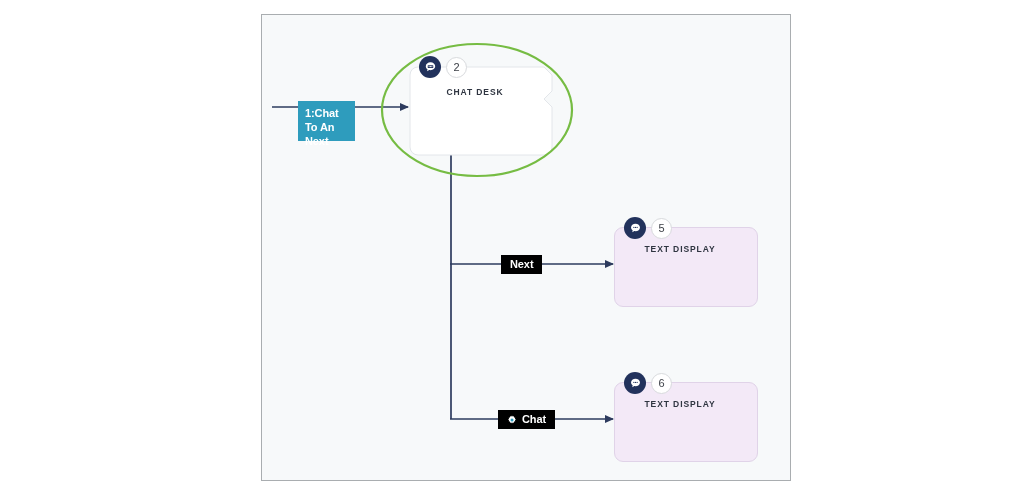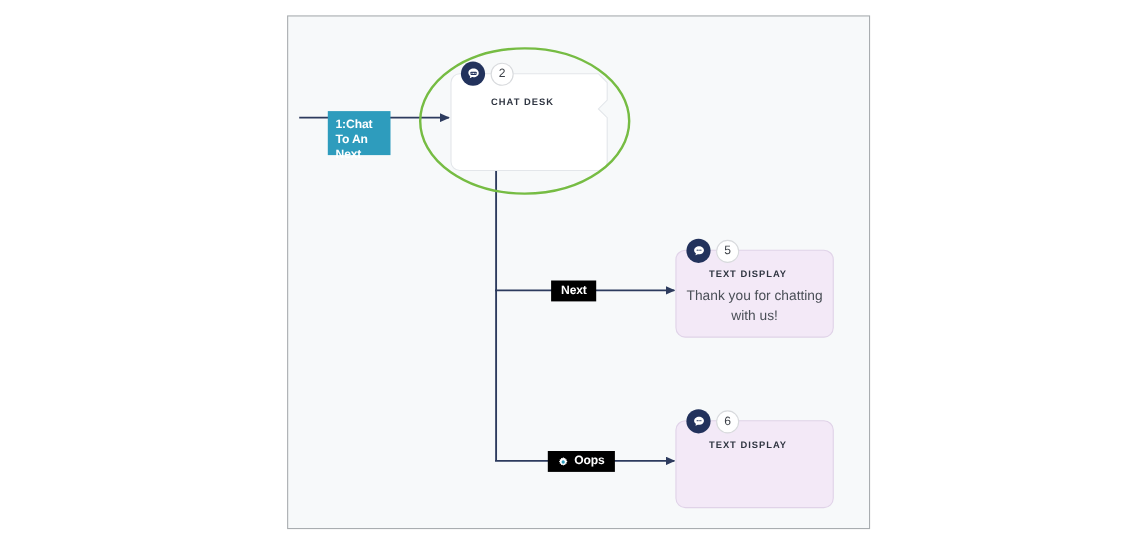--- a/index.html
+++ b/index.html
@@ -212,21 +212,20 @@
         <svg width="13" height="13" viewBox="0 0 16 16" aria-hidden="true">
           <path d="M8 2.2c-3 0-5.5 2-5.5 4.5 0 1.4.8 2.7 2 3.5l-.5 2.3 2.6-1.3c.4.1.9.1 1.4.1 3 0 5.5-2 5.5-4.6S11 2.2 8 2.2z" fill="#ffffff"></path>
           <circle cx="6" cy="6.7" r="0.75" fill="#22325c"></circle>
           <circle cx="8" cy="6.7" r="0.75" fill="#22325c"></circle>
           <circle cx="10" cy="6.7" r="0.75" fill="#22325c"></circle>
         </svg>
       </span>
       <span class="node-num">5</span>
     </div>
     <div class="node-title">TEXT DISPLAY</div>
-    <div class="node-body">Thank you for chatting with us!</div>
   </div>
 
   <div class="node node-text node-text-6">
     <div class="node-badges">
       <span class="node-icon">
         <svg width="13" height="13" viewBox="0 0 16 16" aria-hidden="true">
           <path d="M8 2.2c-3 0-5.5 2-5.5 4.5 0 1.4.8 2.7 2 3.5l-.5 2.3 2.6-1.3c.4.1.9.1 1.4.1 3 0 5.5-2 5.5-4.6S11 2.2 8 2.2z" fill="#ffffff"></path>
           <circle cx="6" cy="6.7" r="0.75" fill="#22325c"></circle>
           <circle cx="8" cy="6.7" r="0.75" fill="#22325c"></circle>
           <circle cx="10" cy="6.7" r="0.75" fill="#22325c"></circle>
@@ -239,16 +238,16 @@
 
   <div class="edge-label lbl-next">
     <span>Next</span>
   </div>
 
   <div class="edge-label lbl-error">
     <svg class="gear" viewBox="0 0 16 16" aria-hidden="true">
       <path fill="#ffffff" d="M8 0.8l1 1.7 1.9-.5.4 1.9 1.9.4-.5 1.9 1.7 1-1.7 1 .5 1.9-1.9.4-.4 1.9-1.9-.5-1 1.7-1-1.7-1.9.5-.4-1.9-1.9-.4.5-1.9-1.7-1 1.7-1-.5-1.9 1.9-.4.4-1.9 1.9.5z"></path>
       <circle cx="8" cy="8" r="2.4" fill="#2e9cbd"></circle>
     </svg>
-    <span>Oops</span>
+    <span>Chat</span>
   </div>
 
 </div>
 
 </body></html>

